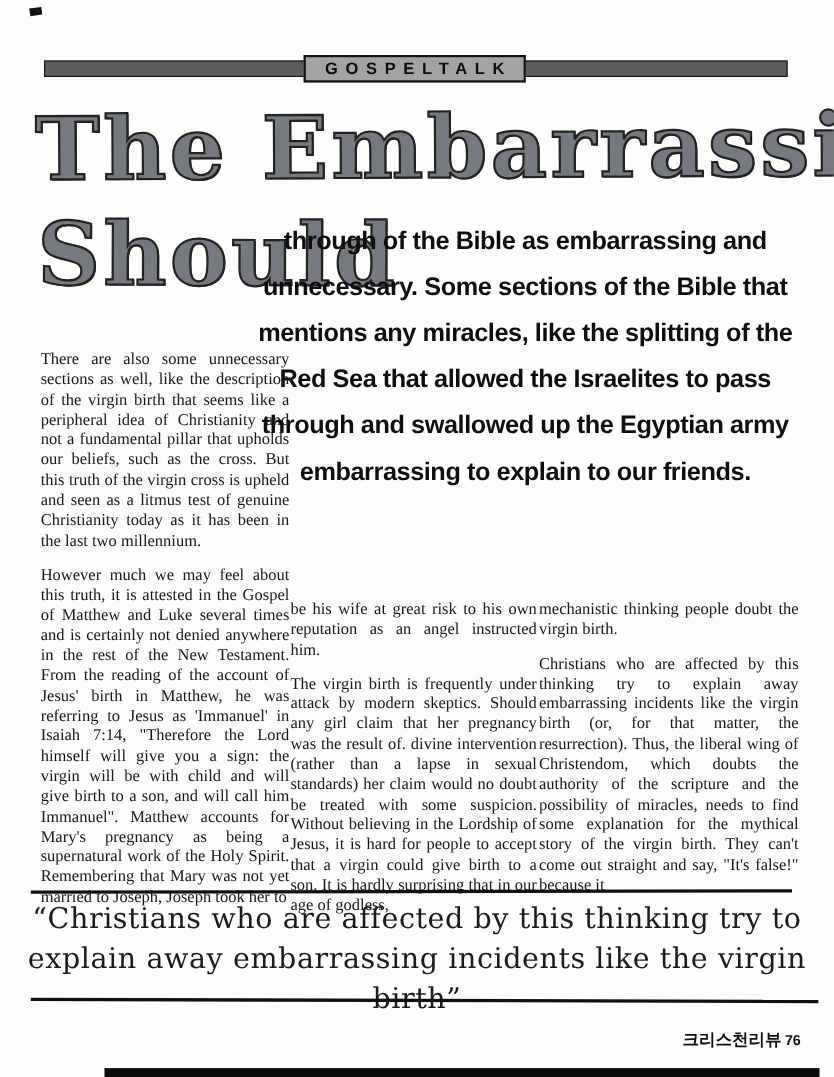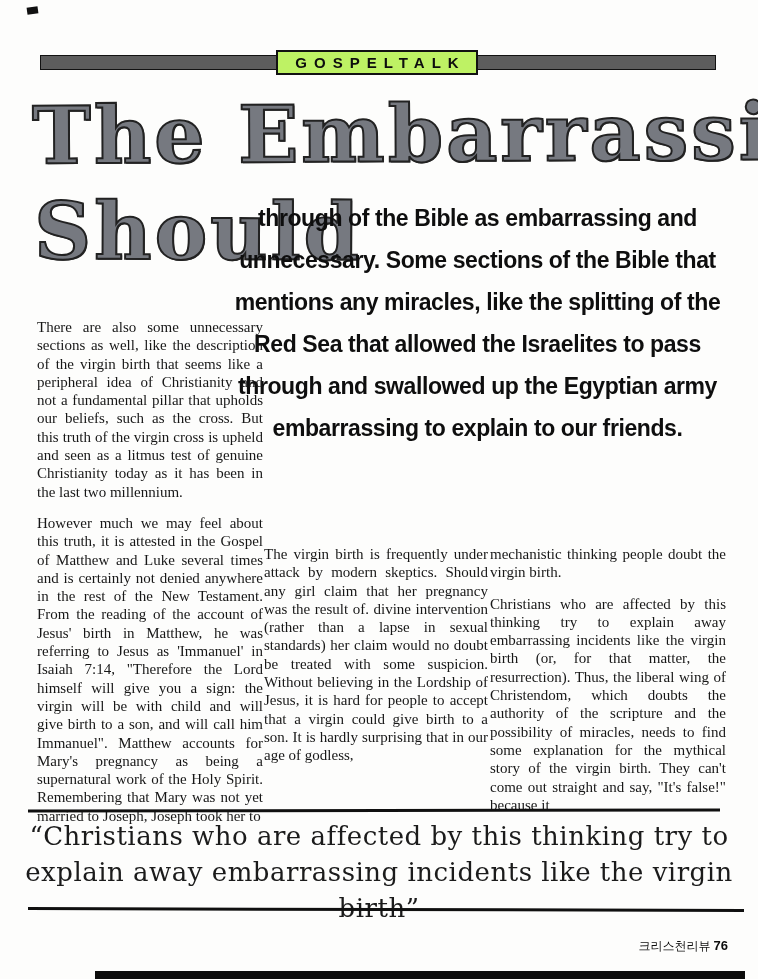--- a/index.html
+++ b/index.html
@@ -17,21 +17,21 @@
     position: absolute; left: 27px; top: 7px; width: 11px; height: 7px;
     background: #111; transform: rotate(-8deg);
   }
   
   .kicker-bar {
     position: absolute; left: 40px; top: 55px; width: 676px; height: 15px;
     background: #5d5d5d; border: 1px solid #121212; box-sizing: border-box;
   }
   .kicker-box {
     position: absolute; left: 276px; top: 50px; width: 202px; height: 25px;
-    background: #bef264; border: 2px solid #121212; box-sizing: border-box;
+    background: #a3a3a3; border: 2px solid #121212; box-sizing: border-box;
     display: flex; align-items: center; justify-content: center;
   }
   .kicker-box span {
     font-family: "Liberation Sans", sans-serif;
     font-weight: bold; font-size: 15px; letter-spacing: 7px;
     padding-left: 7px; 
     color: #0d0d0d; white-space: nowrap;
   }
   
   .title-line {
@@ -83,21 +83,21 @@
   .rule-bottom {
     position: absolute; left: 28px; top: 908px; width: 716px; height: 3px;
     background: #101010; transform: rotate(0.15deg);
   }
   
   .footer {
     position: absolute; right: 30px; top: 936px;
     font-family: "Liberation Sans", sans-serif;
     color: #0d0d0d; text-align: right; white-space: nowrap;
   }
-  .footer .pub { font-size: 12px; font-weight: normal; letter-spacing: 0; }
+  .footer .pub { font-size: 15px; font-weight: bold; letter-spacing: 0; }
   .footer .pageno { font-size: 13px; font-weight: bold; margin-left: 3px; }
   .bottom-bar {
     position: absolute; left: 95px; top: 971px; width: 650px; height: 9px;
     background: #0c0c0c;
   }
 </style>
 </head>
 <body>
 
 <div id="page">
@@ -120,20 +120,21 @@
     <div>through and swallowed up the Egyptian army</div>
     <div>embarrassing to explain to our friends.</div>
   </div>
 
   <div class="col col-1">
     <p>There are also some unnecessary sections as well, like the description of the virgin birth that seems like a peripheral idea of Christianity and not a fundamental pillar that upholds our beliefs, such as the cross.  But this truth of the virgin cross is upheld and seen as a litmus test of genuine Christianity today as it has been in the last two millennium.</p>
     <p>However much we may feel about this truth, it is attested in the Gospel of Matthew and Luke several times and is certainly not denied anywhere in the rest of the New Testament.  From the reading of the account of Jesus' birth in Matthew, he was referring to Jesus as 'Immanuel' in Isaiah 7:14, "Therefore the Lord himself will give you a sign: the virgin will be with child and will give birth to a son, and will call him Immanuel".  Matthew accounts for Mary's pregnancy as being a supernatural work of the Holy Spirit.  Remembering that Mary was not yet married to Joseph, Joseph took her to</p>
   </div>
 
   <div class="col col-2">
+    <p>be his wife at great risk to his own reputation as an angel instructed him.</p>
     <p>The virgin birth is frequently under attack by modern skeptics.  Should any girl claim that her pregnancy was the result of. divine intervention (rather than a lapse in sexual standards) her claim would no doubt be treated with some suspicion.  Without believing in the Lordship of Jesus, it is hard for people to accept that a virgin could give birth to a son.  It is hardly surprising that in our age of godless,</p>
   </div>
 
   <div class="col col-3">
     <p>mechanistic thinking people doubt the virgin birth.</p>
     <p>Christians who are affected by this thinking try to explain away embarrassing incidents like the virgin birth (or, for that matter, the resurrection).  Thus, the liberal wing of Christendom, which doubts the authority of the scripture and the possibility of miracles, needs to find some explanation for the mythical story of the virgin birth.  They can't come out straight and say, "It's false!" because it</p>
   </div>
 
   <div class="rule-top"></div>
   <div class="pull-quote">“Christians who are affected by this thinking try to explain away embarrassing incidents like the virgin birth”</div>

